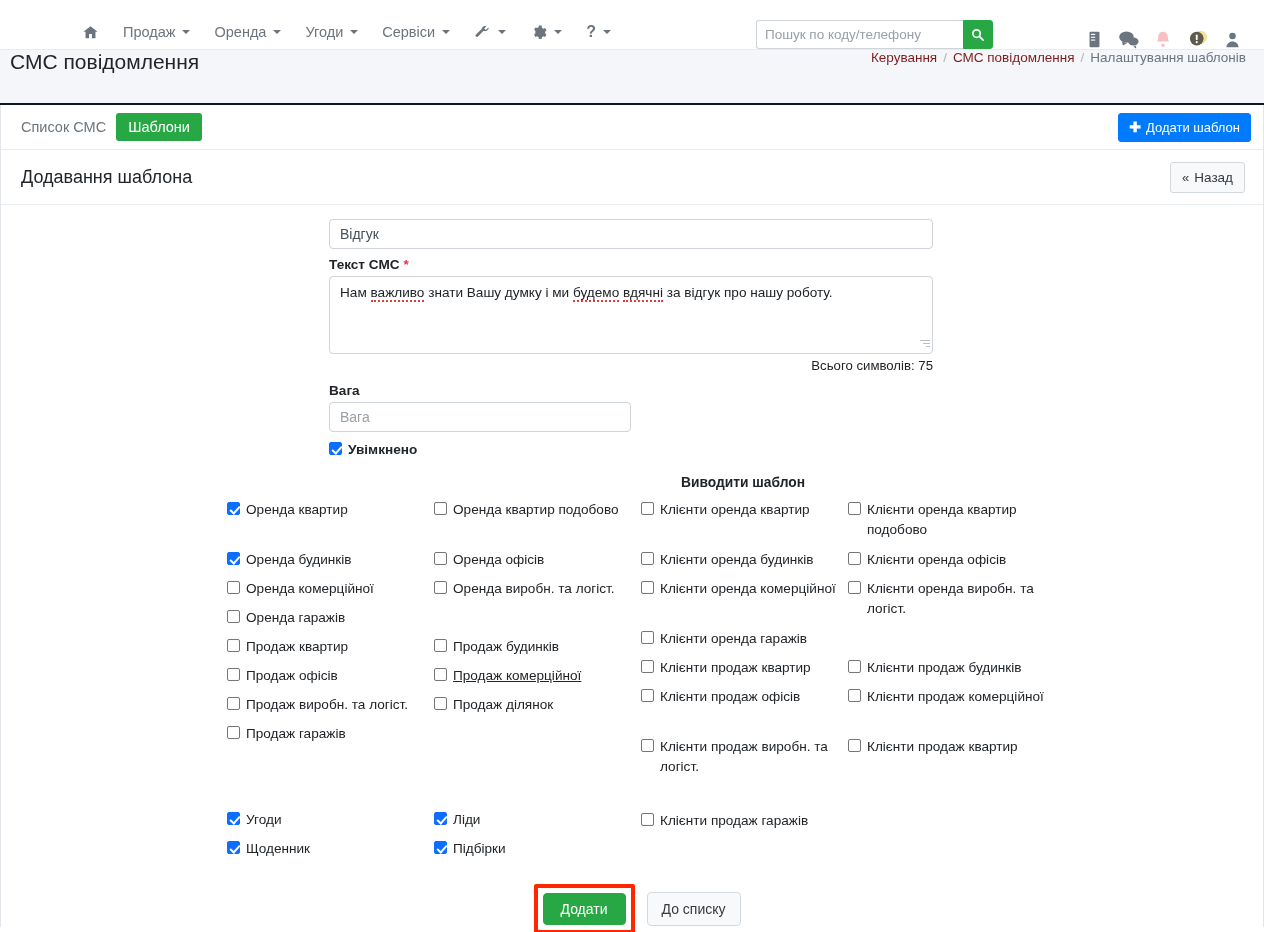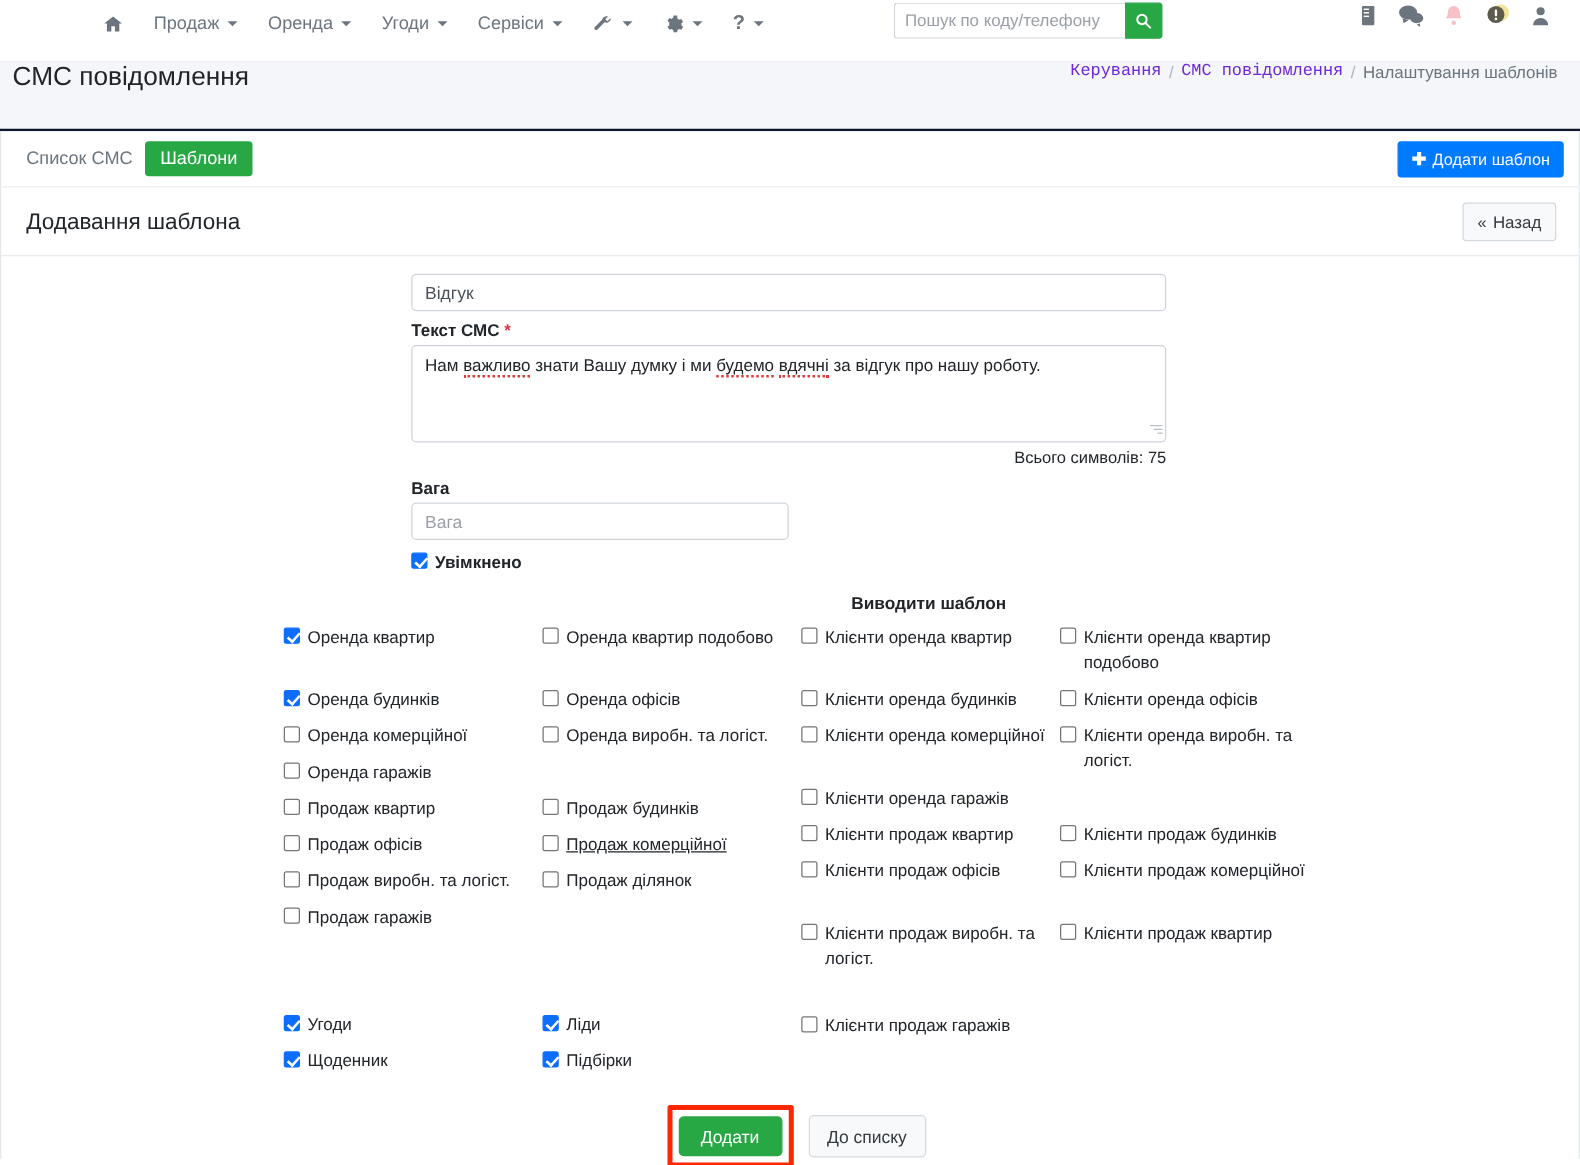--- a/index.html
+++ b/index.html
@@ -9,46 +9,47 @@
     background:#ffffff;
     font-family:"Liberation Sans", sans-serif;
     font-size:14px;
     color:#212529;
     overflow:hidden;
   }
 
   
   .navbar{
     height:50px; background:#ffffff;
-    display:flex; align-items:flex-start;
+    display:flex; align-items:flex-end;
     border-bottom:1px solid #e9ecef;
-    padding:2px 14px 0 0;
+    padding:12px 14px 0 0;
   }
   .nav-left{ display:flex; align-items:center; gap:0; margin-left:70px; }
   .nav-item{
     display:flex; align-items:center; gap:5px;
     color:#6c757d; font-size:14.5px;
     padding:8px 12px; cursor:pointer; white-space:nowrap;
   }
   .caret{
     width:0;height:0;border-left:4px solid transparent;border-right:4px solid transparent;
     border-top:4px solid #6c757d; display:inline-block; margin-left:2px;
   }
   .home-icon svg, .tool-icon svg, .gear-icon svg { display:block; }
 
   .nav-search{
     margin-left:92px; display:flex; height:29px;
   }
   .nav-search input{
-    width:185px; height:29px;
+    width:207px; height:29px;
     border:1px solid #ced4da; border-right:none;
     border-radius:3px 0 0 3px;
     padding:0 8px; font-size:13.5px; color:#495057;
     font-family:"Liberation Sans", sans-serif;
     outline:none;
+    margin-left:41px;
   }
   .nav-search input::placeholder{ color:#9aa0a6; }
   .search-btn{
     width:30px;height:29px;background:#28a745;border:1px solid #28a745;
     border-radius:0 3px 3px 0; display:flex;align-items:center;justify-content:center;
     cursor:pointer;
   }
 
   .nav-right{ margin-left:auto; display:flex; align-items:center; gap:16px; padding-right:10px;}
   .nav-right .ic{ cursor:pointer; display:flex; align-items:center; }
@@ -56,21 +57,21 @@
   
   .page-head{
     background:#f4f6f9;
     height:55px;
     display:flex; align-items:flex-start;
     padding:0 18px 0 10px;
     border-bottom:2px solid #0f172a;
   }
   .page-title{ font-size:21px; color:#212529; font-weight:400; }
   .breadcrumb{ margin-left:auto; font-size:13.5px; color:#6c757d; display:flex; gap:6px; }
-  .breadcrumb a{ color:#6d28d9; text-decoration:none; cursor:pointer;font-family:Liberation Mono, monospace; }
+  .breadcrumb a{ color:#7f1d1d; text-decoration:none; cursor:pointer; }
   .bc-sep{ color:#adb5bd; }
 
   
   .card{
     margin:0 0 0 0;
     background:#ffffff;
     border-left:1px solid #e3e6ea;
     border-right:1px solid #e3e6ea;
     height:822px;
   }

